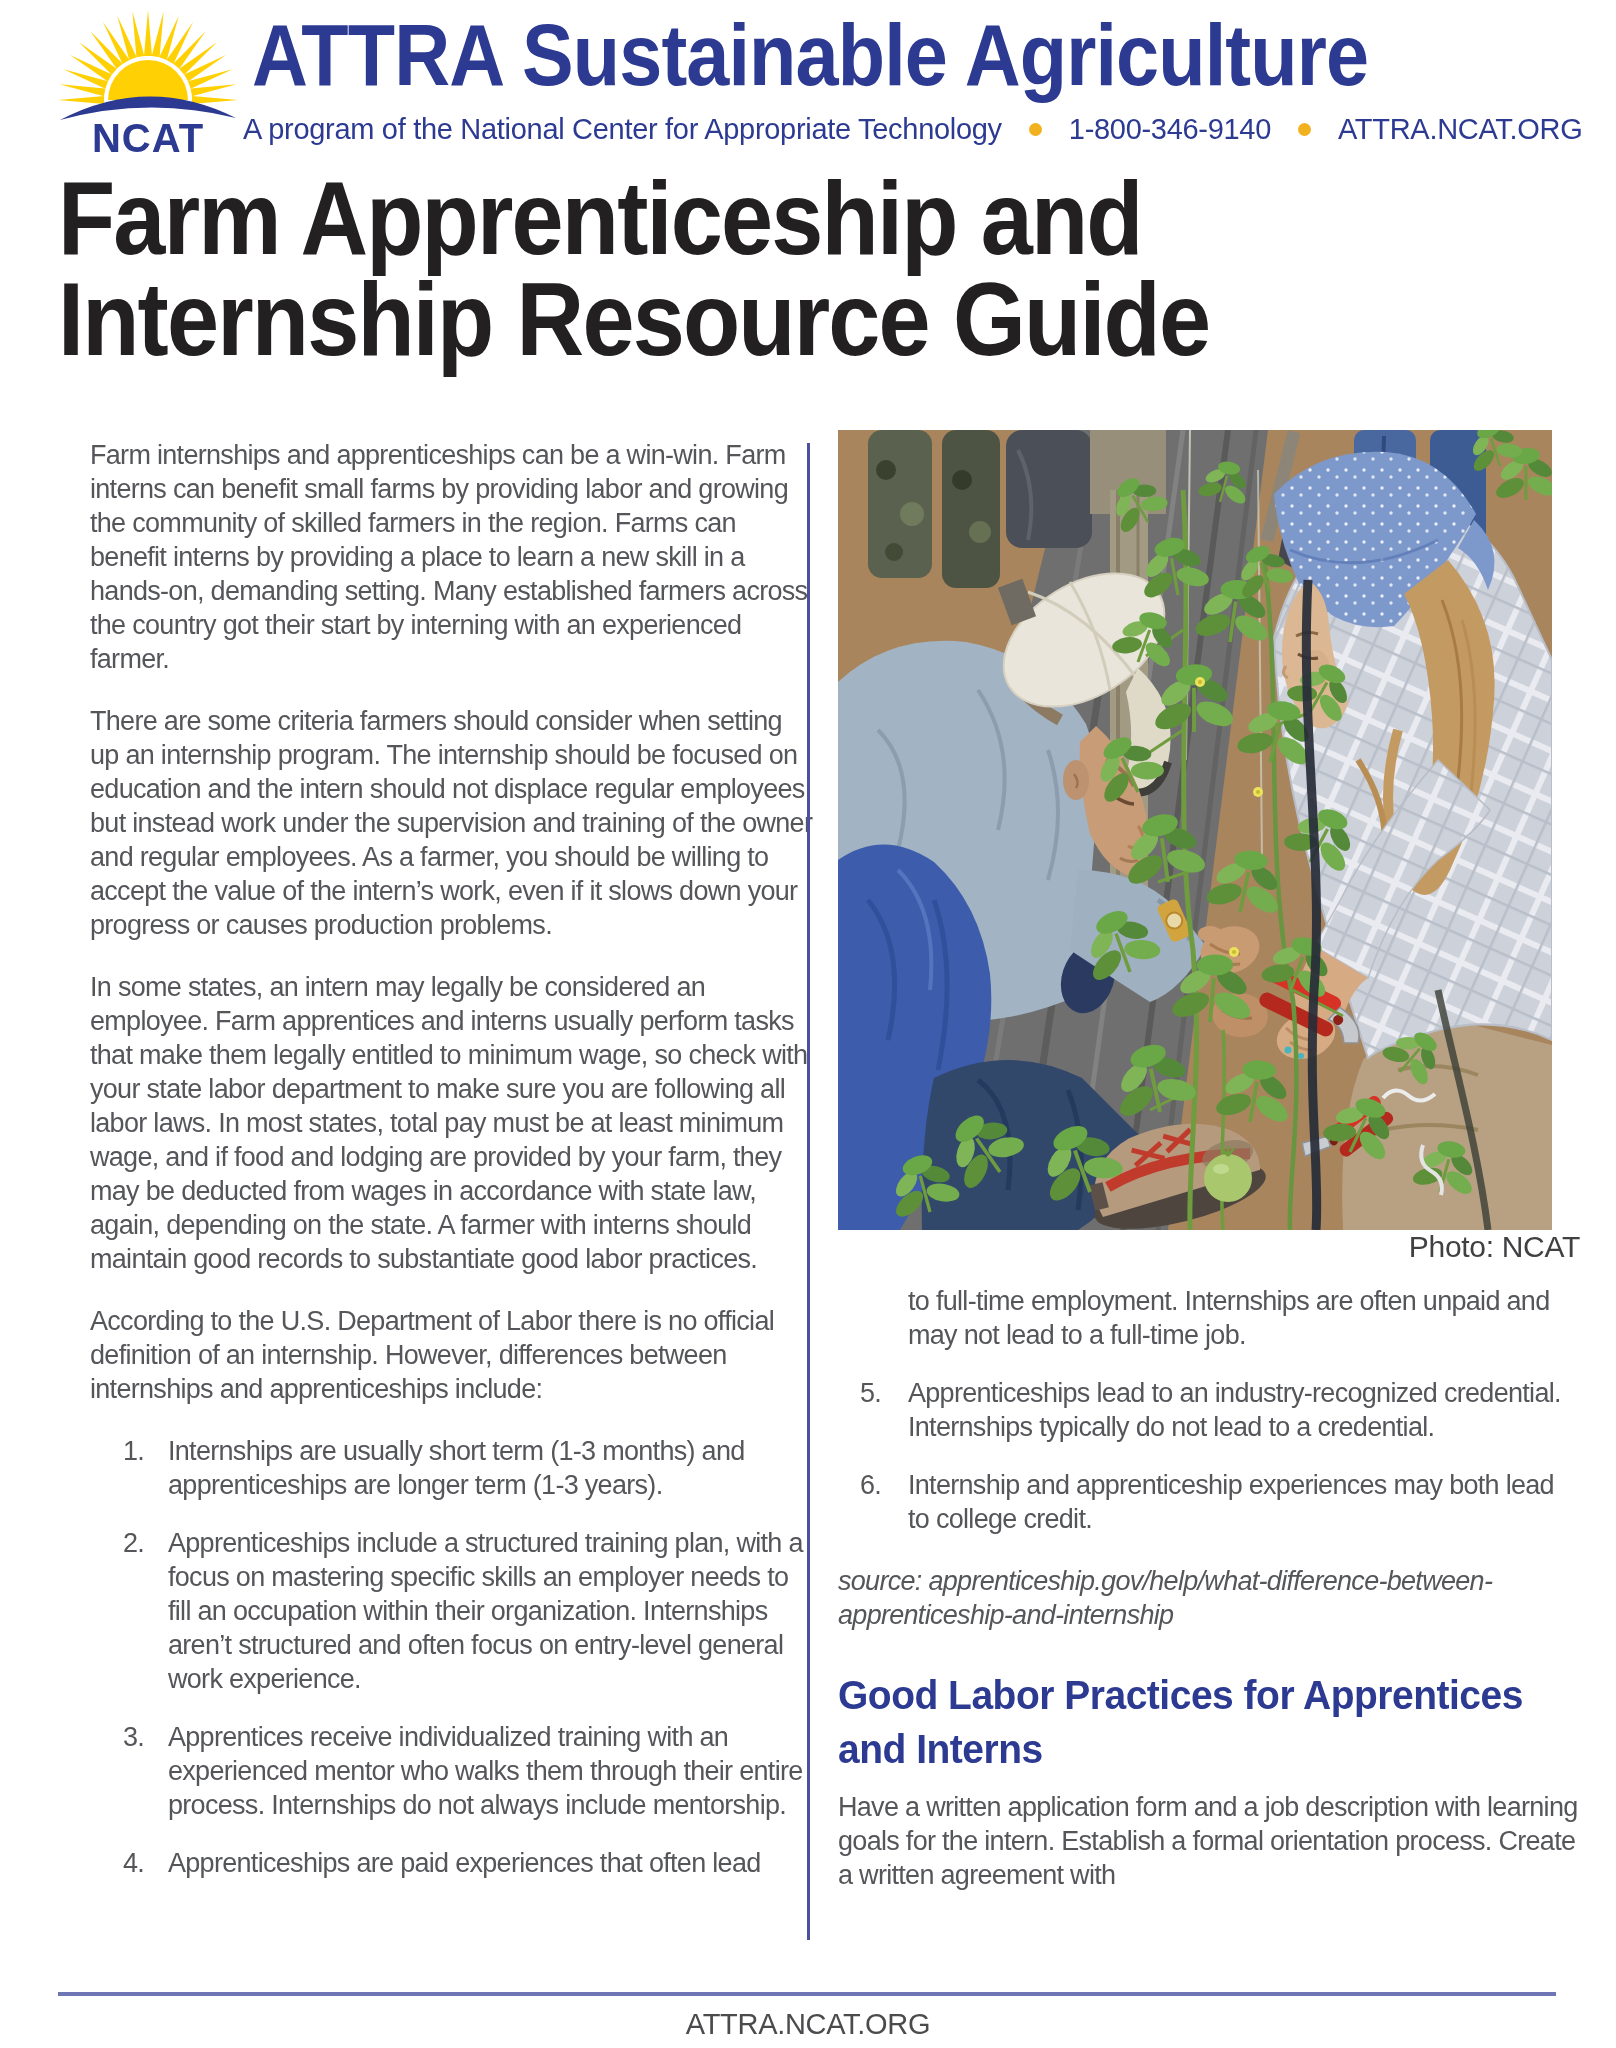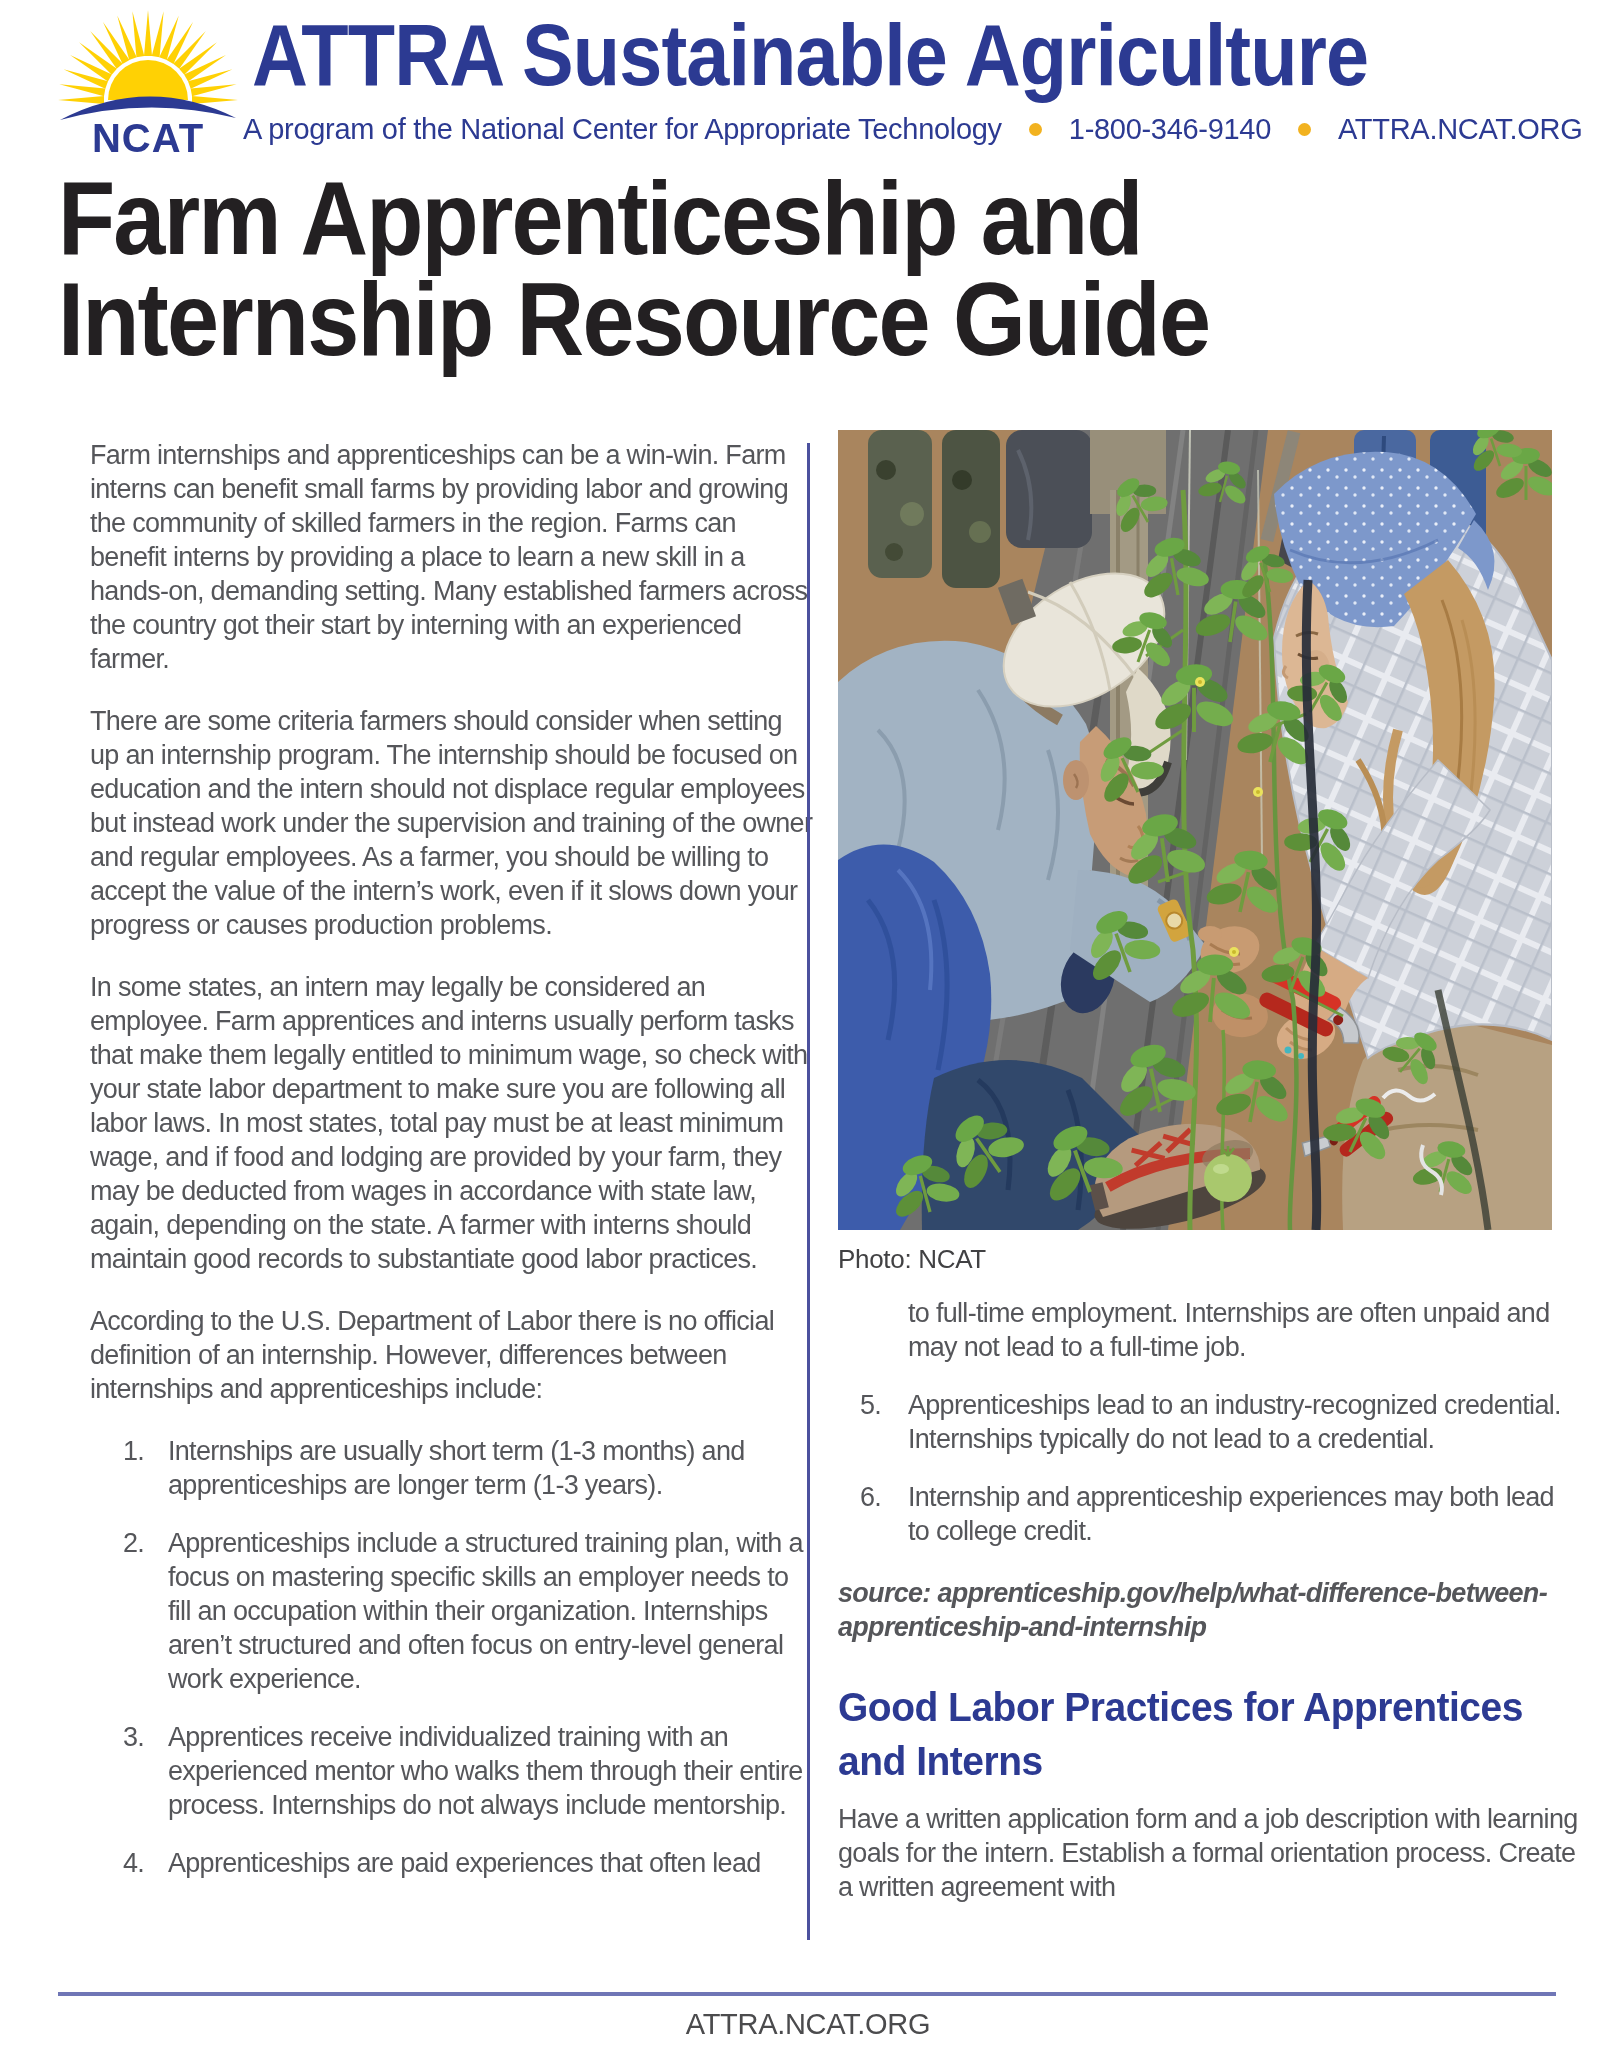--- a/index.html
+++ b/index.html
@@ -21,24 +21,24 @@
             color:#55565a;letter-spacing:-.7px;margin-left:28px;}
   .col-left p{margin:0 0 28px 0;}
   .li{display:flex;margin:0 0 24px 0;}
   .col-left .num{flex:none;width:78px;padding-left:33px;box-sizing:border-box;}
   .li .txt{flex:1;}
   .divider-v{position:absolute;left:807px;top:443px;width:3px;height:1497px;background:#4c519e;}
   .col-right{position:absolute;left:838px;top:430px;width:742px;font-size:27px;line-height:34px;
              color:#55565a;letter-spacing:-.7px;}
   .col-right figure{margin:0;}
   .photo-svg{display:block;width:714px;height:800px;}
-  figcaption{font-size:26px;color:#414143;margin-top:12px;letter-spacing:-.3px;}
+  figcaption{font-size:30px;color:#414143;margin-top:0;letter-spacing:-.3px;text-align:right;}
   .cont{margin:20px 0 24px 0;padding-left:70px;}
   .col-right .num{flex:none;width:70px;padding-left:22px;box-sizing:border-box;}
-  .source{font-style:italic;margin:28px 0 16px 0;font-weight:bold;}
+  .source{font-style:italic;margin:28px 0 16px 0;}
   .section-h{margin:36px 0 14px 0;font-size:41px;line-height:54px;font-weight:bold;color:#2c3a92;
              letter-spacing:-.5px;transform:scaleX(.95);transform-origin:left top;width:105%;}
   .final{margin:0;}
   
   .footer-rule{position:absolute;left:58px;top:1992px;width:1498px;height:4px;background:#6f76b6;}
   .footer-site{position:absolute;left:0;top:2008px;width:1616px;text-align:center;font-size:29px;
                color:#4b4b4d;letter-spacing:-.3px;}
 </style>
 </head>
 <body>

